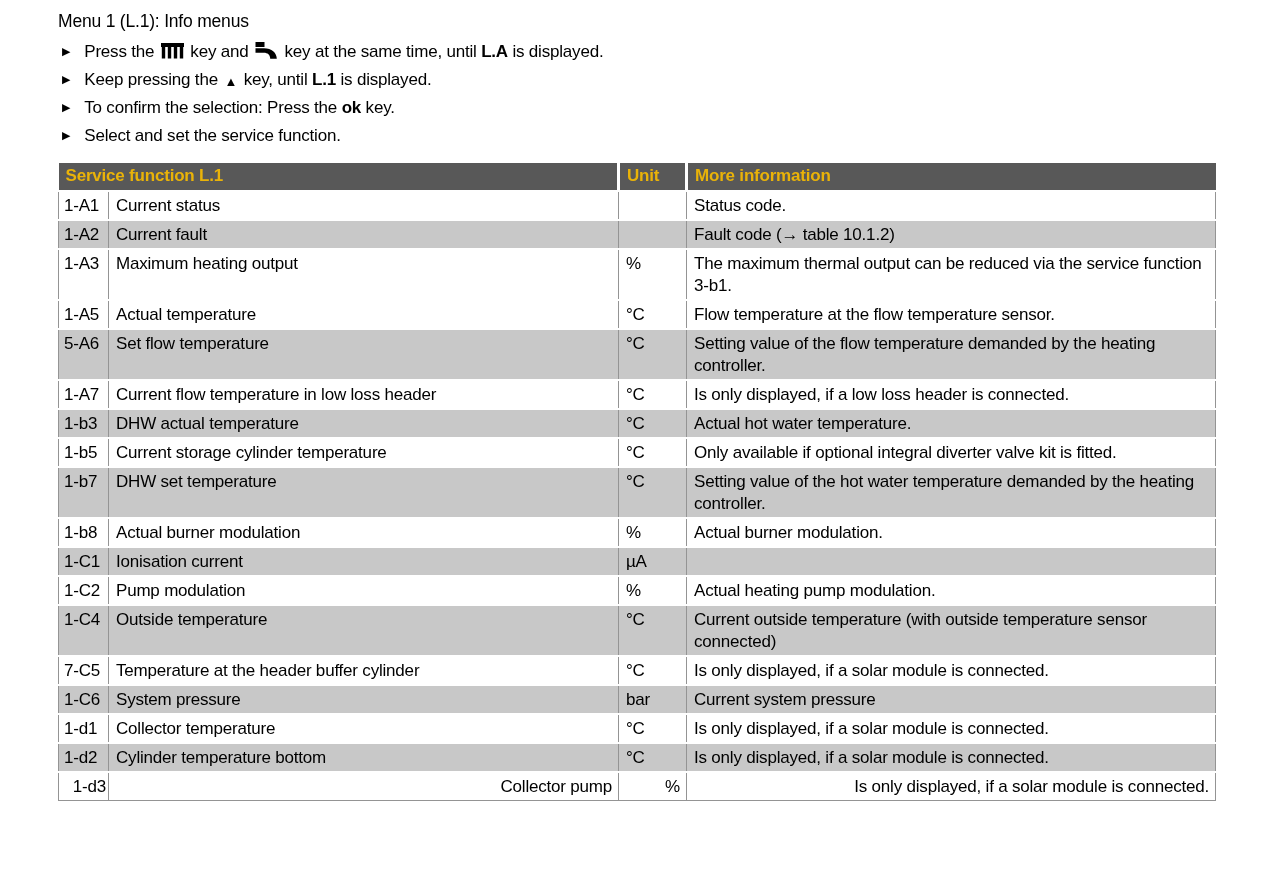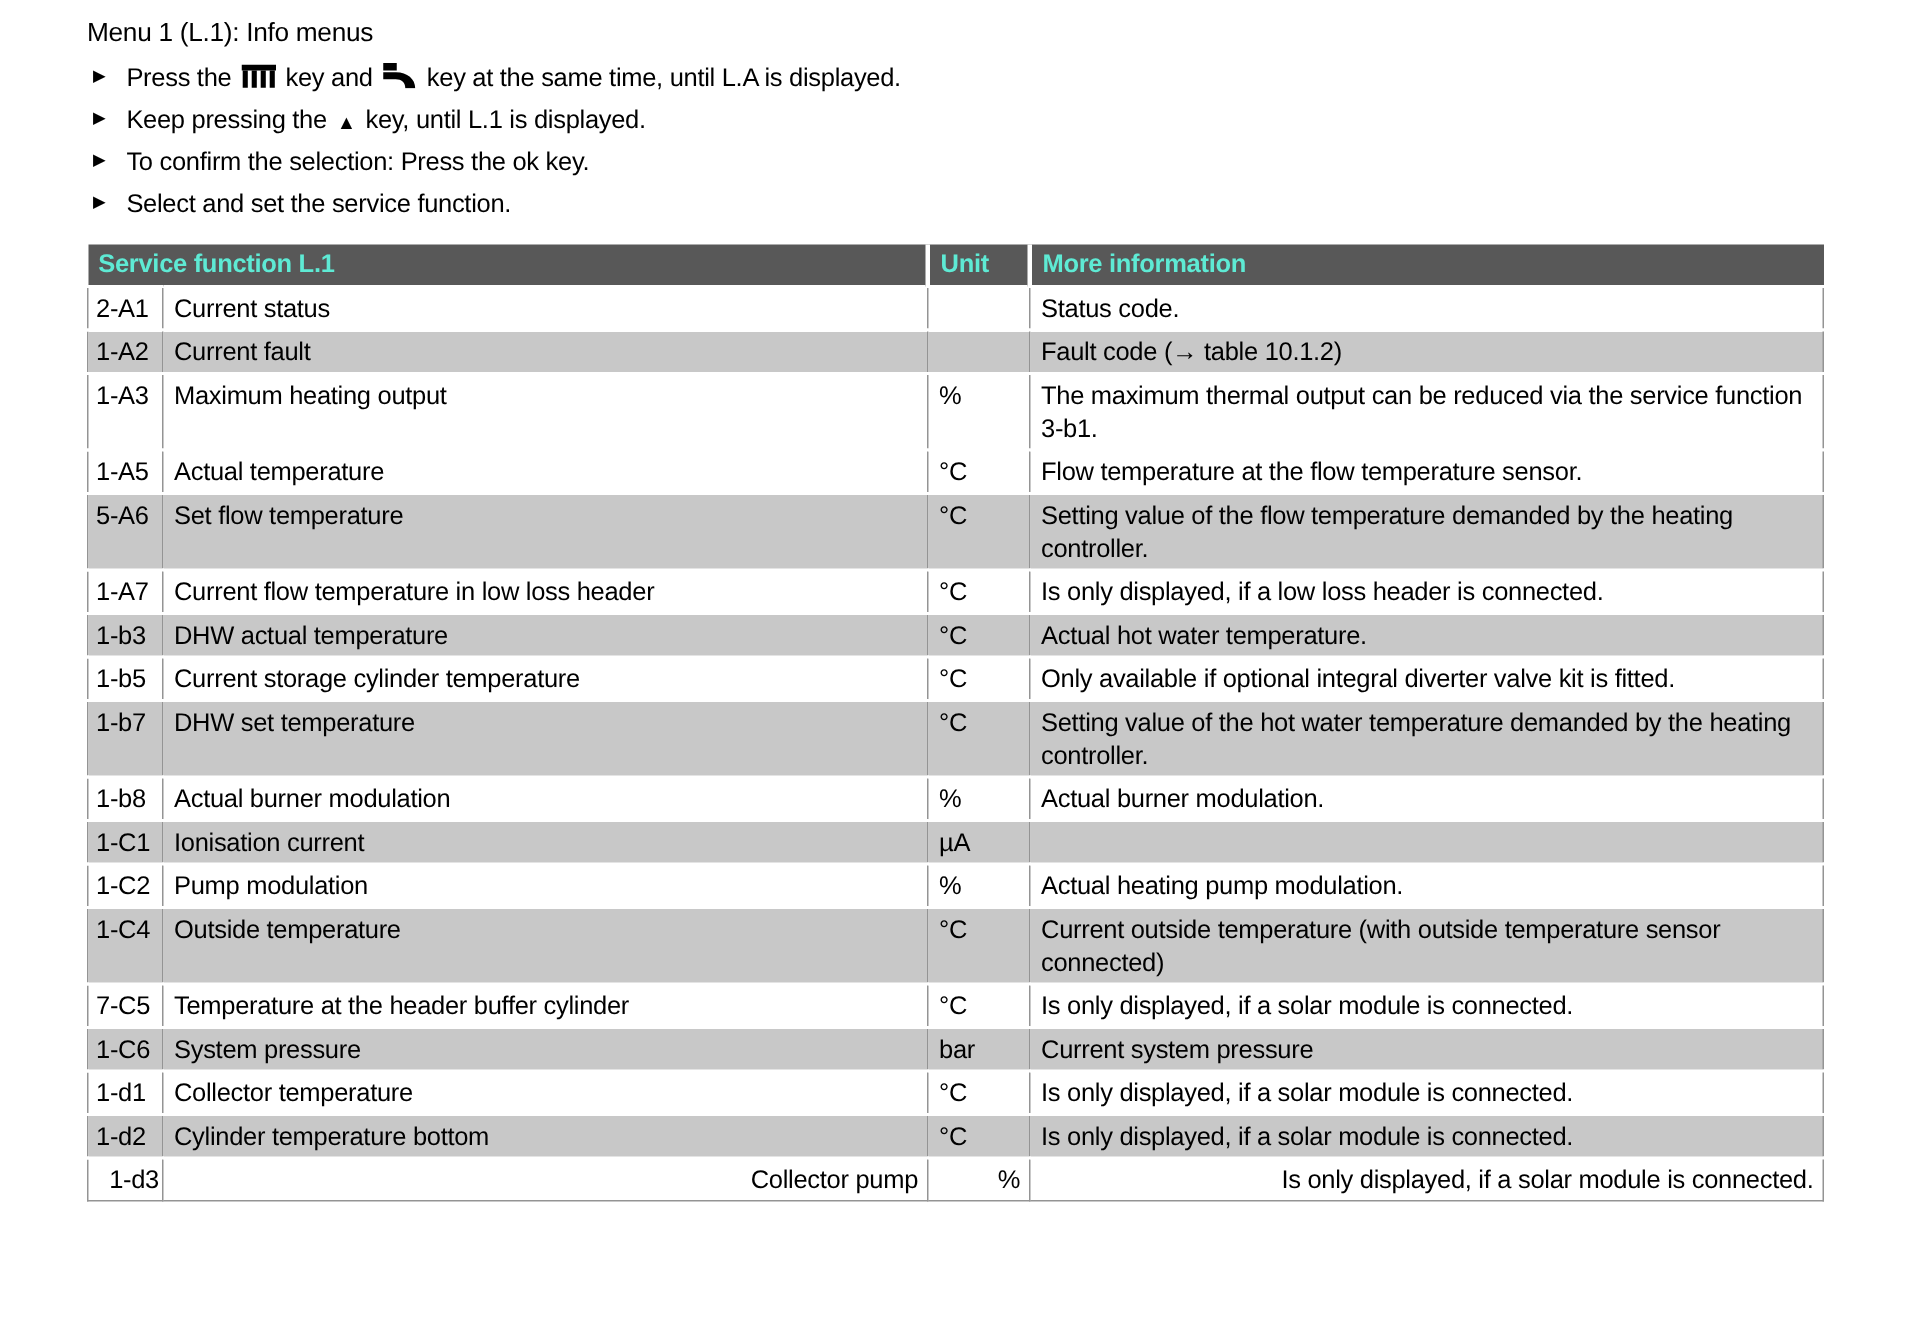--- a/index.html
+++ b/index.html
@@ -20,30 +20,30 @@
     letter-spacing:-0.2px;
   }
   ul.bullets{list-style:none;margin:0;padding:0;}
   ul.bullets li{
     display:flex;align-items:flex-start;margin:0 0 7px 0;
     font-size:17px;line-height:21px;letter-spacing:-0.2px;
   }
   ul.bullets .marker{
     font-size:11px;line-height:21px;margin:0 14px 0 4px;flex:0 0 auto;
   }
-  ul.bullets b{font-weight:400;}
+  ul.bullets b{font-weight:700;}
   .keyicon{display:inline-block;vertical-align:-2px;margin:0 2px;line-height:0;}
   .keyicon svg{display:inline-block;vertical-align:baseline;}
   .keyicon .tri{font-size:13px;line-height:15px;vertical-align:1px;}
 
   table.svc-table{
     border-collapse:collapse;table-layout:fixed;width:1157px;margin-top:17px;
   }
   table.svc-table th{
-    background:var(--header-bg);color:#5eead4;font-size:17px;font-weight:700;
+    background:var(--header-bg);color:#eab308;font-size:17px;font-weight:700;
     text-align:left;padding:3px 6px 4px 7px;height:21px;letter-spacing:-0.2px;
   }
   table.svc-table th + th{border-left:3px solid #ffffff;}
   table.svc-table td{
     font-size:17px;line-height:22px;letter-spacing:-0.2px;
     padding:3px 6px 2px 7px;vertical-align:top;
     border-left:1px solid var(--border);border-right:1px solid var(--border);
     border-top:2px solid #ffffff;border-bottom:2px solid #ffffff;
     background:#ffffff;overflow:hidden;
   }
@@ -95,21 +95,21 @@
     </colgroup>
     <thead>
       <tr>
         <th colspan="2">Service function L.1</th>
         <th>Unit</th>
         <th>More information</th>
       </tr>
     </thead>
     <tbody id="table-body">
         <tr>
-          <td class="code">2-A1</td>
+          <td class="code">1-A1</td>
           <td class="label">Current status</td>
           <td class="unit"></td>
           <td class="info">Status code.</td>
         </tr>
         <tr class="alt">
           <td class="code">1-A2</td>
           <td class="label">Current fault</td>
           <td class="unit"></td>
           <td class="info">Fault code (→ table  10.1.2)</td>
         </tr>

